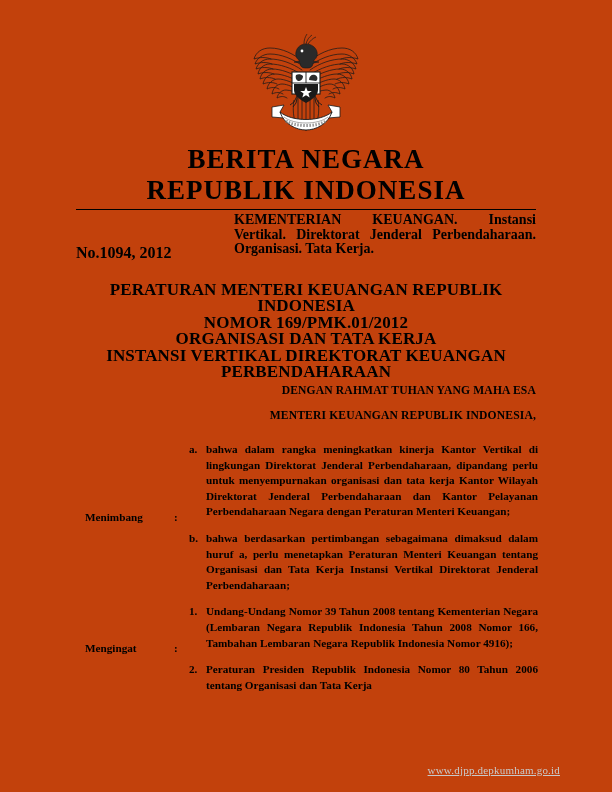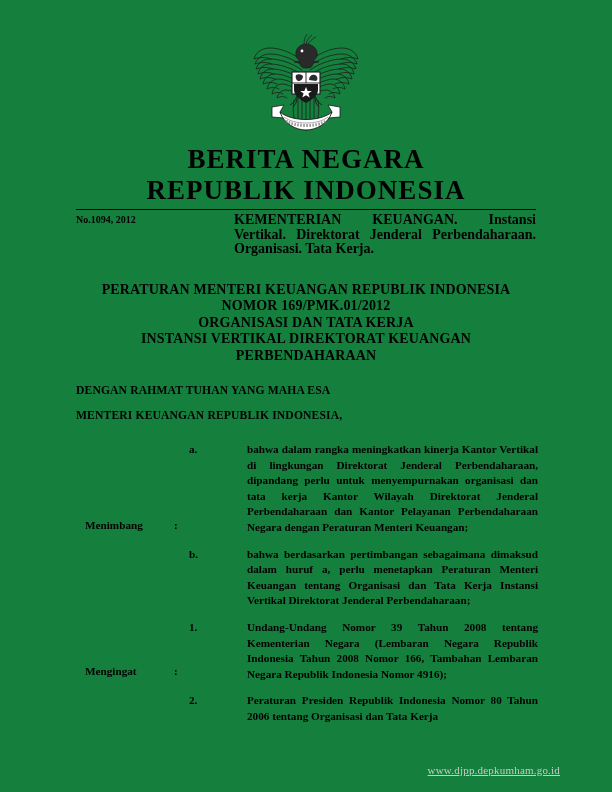--- a/index.html
+++ b/index.html
@@ -8,21 +8,21 @@
     background: #ffffff;
   }
   body {
     font-family: "Liberation Serif", "DejaVu Serif", serif;
     color: #000000;
   }
   #page {
     position: relative;
     width: 612px;
     height: 792px;
-    background: #15803d;
+    background: #c2410c;
     overflow: hidden;
   }
 
   
   .emblem-wrap {
     position: absolute;
     left: 0;
     right: 0;
     top: 32px;
     display: flex;
@@ -64,23 +64,24 @@
     left: 76px;
     top: 213px;
     width: 460px;
     display: flex;
     align-items: flex-start;
   }
   .meta-no {
     width: 158px;
     flex: 0 0 158px;
     font-weight: bold;
-    font-size: 10px;
+    font-size: 16px;
     line-height: 14.6px;
     white-space: nowrap;
+    margin-top: 33px;
   }
   .meta-subject {
     flex: 1 1 auto;
     font-weight: bold;
     font-size: 14px;
     line-height: 14.6px;
     text-align: justify;
     text-align-last: left;
     hyphens: none;
   }
@@ -88,32 +89,32 @@
   
   .titleblock {
     position: absolute;
     left: 76px;
     top: 282px;
     width: 460px;
     text-align: center;
   }
   .titleblock div {
     font-weight: bold;
-    font-size: 14px;
+    font-size: 17px;
     line-height: 16.4px;
     letter-spacing: 0.15px;
   }
 
   
   .invocation {
     position: absolute;
     left: 76px;
     top: 378px;
     width: 460px;
-    text-align: left;
+    text-align: right;
   }
   .invocation div {
     font-weight: bold;
     font-size: 11.6px;
     line-height: 25px;
     letter-spacing: 0.15px;
   }
 
   
   .clauses {
@@ -166,21 +167,20 @@
   }
   .item-text {
     flex: 1 1 auto;
     min-width: 0;
     font-weight: bold;
     font-size: 11.2px;
     line-height: 15.6px;
     text-align: justify;
     text-align-last: left;
     hyphens: none;
-    margin-left: 41px;
   }
 
   
   .footer {
     position: absolute;
     right: 52px;
     top: 764px;
     font-family: Liberation Serif, serif;
     font-size: 11px;
     color: #c9c9c9;

